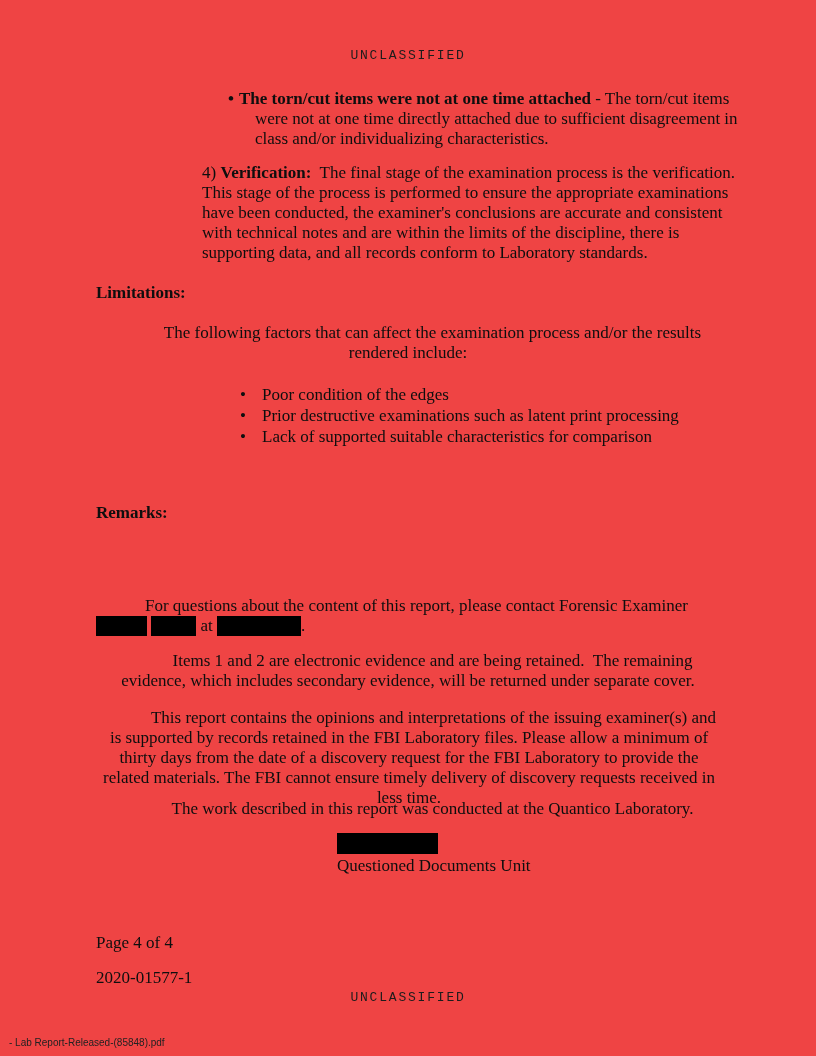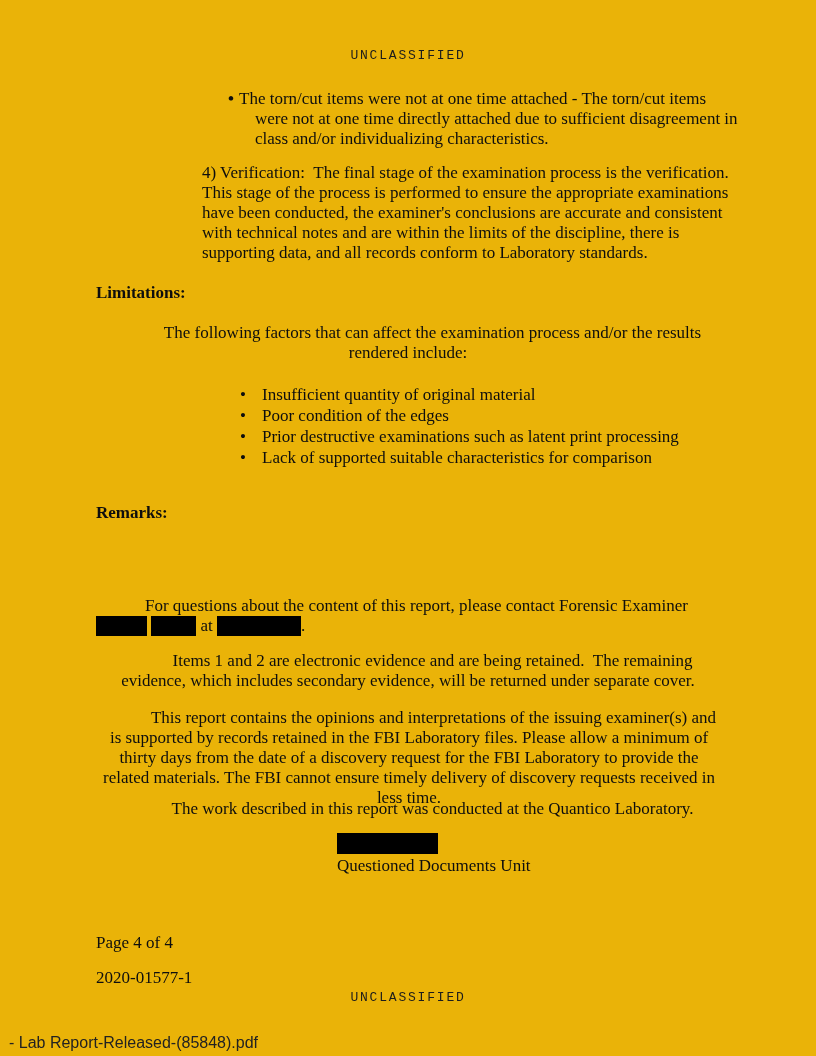--- a/index.html
+++ b/index.html
@@ -1,30 +1,30 @@
 <!DOCTYPE html>
 <html><head>
 <meta charset="utf-8">
 <style>
   html, body { margin: 0; padding: 0; background: #ffffff; }
   .page {
     position: relative;
     width: 816px;
     height: 1056px;
-    background: #eab308;
+    background: #ef4444;
     overflow: hidden;
     font-family: "Liberation Serif", "DejaVu Serif", serif;
     color: #0e0e0e;
     font-size: 17px;
     line-height: 20px;
   }
   .blk { position: absolute; }
   .pre { white-space: pre-wrap; text-align: center; }
   .seg { white-space: pre-wrap; }
-  .bold { font-weight: normal; }
+  .bold { font-weight: bold; }
   .classification {
     position: absolute;
     left: 0;
     width: 100%;
     text-align: center;
     font-family: "Liberation Mono", "DejaVu Sans Mono", monospace;
     font-size: 13px;
     letter-spacing: 1.8px;
     line-height: 15px;
     color: #1c1c1c;
@@ -61,40 +61,39 @@
   .sig { position: absolute; left: 337px; top: 833px; }
   .sig-bar { width: 101px; height: 21px; background: #000000; }
   .sig-unit { margin-top: 2px; text-align: center; }
   .pgnum { left: 96px; top: 933px; }
   .casenum { left: 96px; top: 968px; }
   .banner-top { top: 48px; }
   .banner-bottom { top: 990px; }
   .file-label {
     position: absolute; left: 9px; top: 1037px;
     font-family: "Liberation Sans", "DejaVu Sans", sans-serif;
-    font-size: 16px; line-height: 12px; color: #222222;
+    font-size: 10px; line-height: 12px; color: #222222;
   }
 </style>
 </head>
 <body>
 
 <div class="page">
 
   <div class="classification banner-top">UNCLASSIFIED</div>
 
   <div class="blk bullet-top"><span class="marker">•</span><span class="seg bold">The torn/cut items were not at one time attached</span><span class="seg"> - The torn/cut items were not at one time directly attached due to sufficient disagreement in class and/or individualizing characteristics.</span></div>
 
   <div class="blk verification"><span class="seg">4) </span><span class="seg bold">Verification:</span><span class="seg">  The final stage of the examination process is the verification.  This stage of the process is performed to ensure the appropriate examinations have been conducted, the examiner's conclusions are accurate and consistent with technical notes and are within the limits of the discipline, there is supporting data, and all records conform to Laboratory standards.</span></div>
 
   <div class="heading limitations-h">Limitations:</div>
 
   <div class="blk intro pre">The following factors that can affect the examination process and/or the results rendered include:</div>
 
   <ul class="factors">
-    <li><span class="li-marker">•</span><span>Insufficient quantity of original material</span></li>
     <li><span class="li-marker">•</span><span>Poor condition of the edges</span></li>
     <li><span class="li-marker">•</span><span>Prior destructive examinations such as latent print processing</span></li>
     <li><span class="li-marker">•</span><span>Lack of supported suitable characteristics for comparison</span></li>
   </ul>
 
   <div class="heading remarks-h">Remarks:</div>
 
 
   <div class="blk p2"><span class="seg">For questions about the content of this report, please contact Forensic Examiner </span><span class="redact r1"></span> <span class="redact r2"></span><span class="seg"> at </span><span class="redact r3"></span><span class="seg">.</span></div>
 

